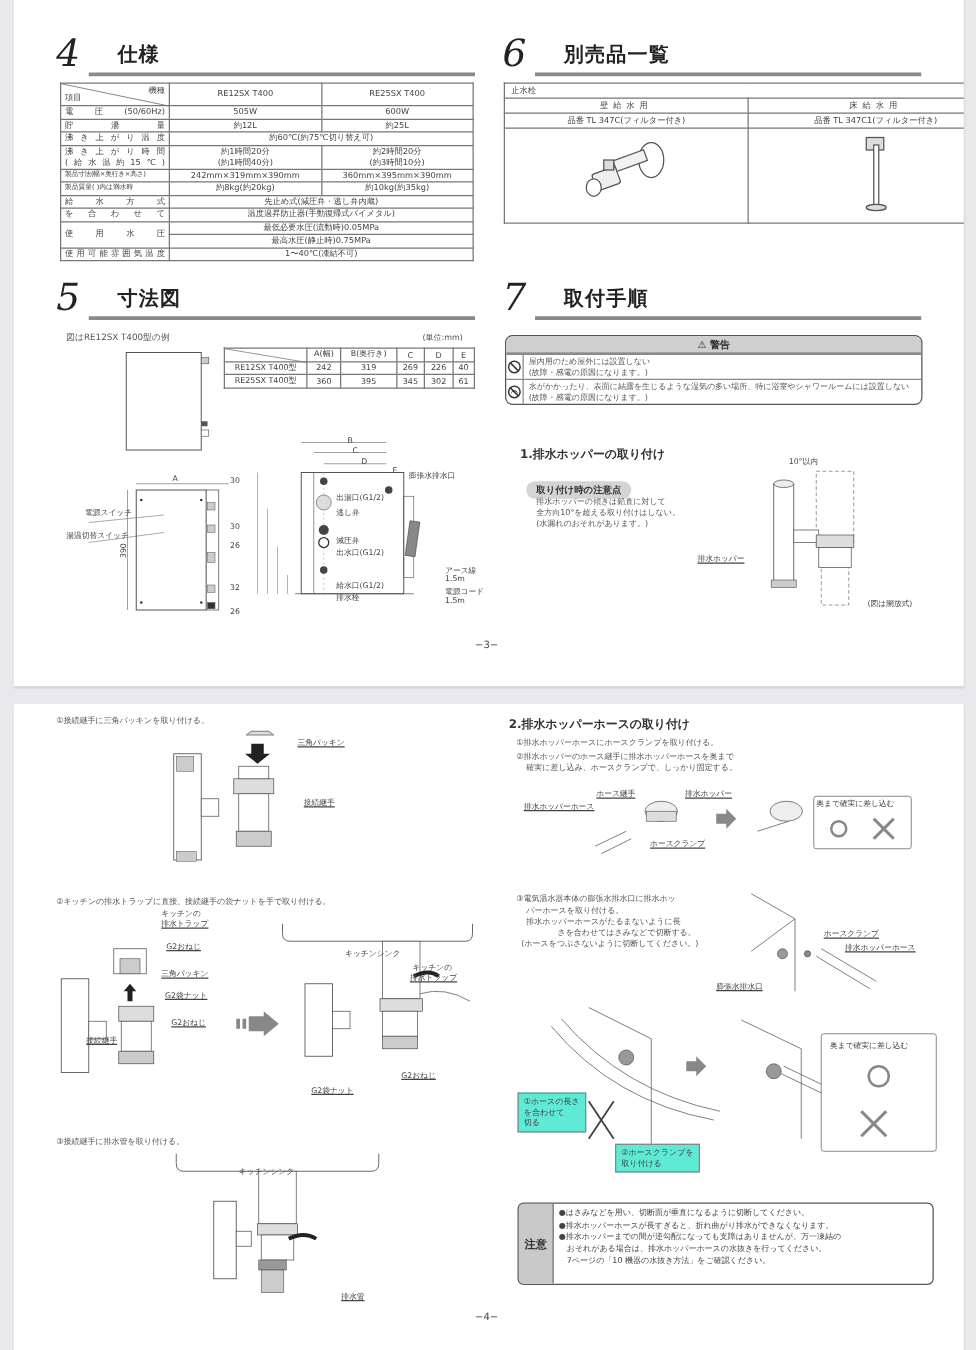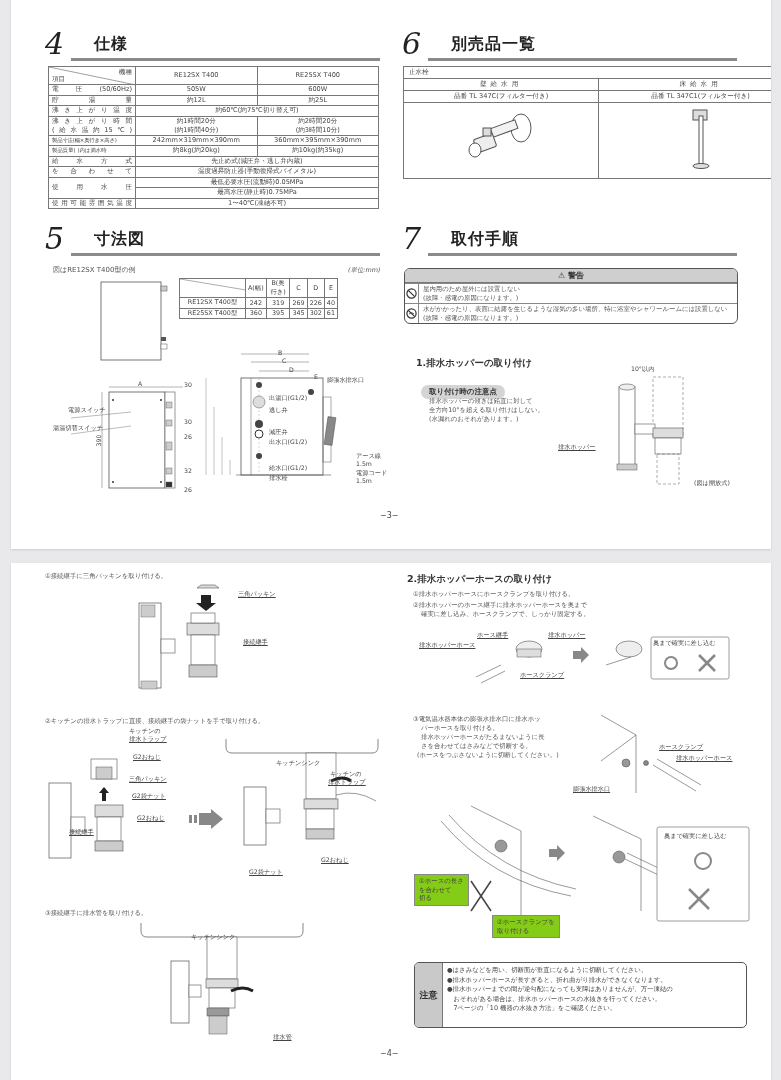--- a/index.html
+++ b/index.html
@@ -23,21 +23,21 @@
   .label { font-size: 6.2px; color: #444; white-space: nowrap; }
   .warn-box { border: 1.2px solid #555; border-radius: 6px; overflow: hidden; }
   .warn-head { background: #cfcfcf; height: 14px; text-align: center; font-size: 8px; font-weight: bold; color: #333; line-height: 14px; border-bottom: 1px solid #777; }
   .warn-row { display: flex; border-top: 1px solid #888; }
   .warn-row:first-of-type { border-top: none; }
   .warn-icon { width: 14px; min-width: 14px; border-right: 1px solid #888; display: flex; align-items: center; justify-content: center; }
   .warn-text { font-size: 6.4px; color: #555; padding: 1px 4px; line-height: 8.5px; }
   .sub-head { font-size: 9.5px; font-weight: bold; color: #333; }
   .pill { background: #d4d4d4; border-radius: 8px; font-size: 7.5px; font-weight: bold; color: #333; padding: 2px 8px; display: inline-block; }
   .page-num { font-size: 8px; color: #444; }
-  .callout { border: 1px solid #888; font-size: 6.4px; color: #444; padding: 2px 4px; line-height: 8.5px; background: #84cc16; }
+  .callout { border: 1px solid #888; font-size: 6.4px; color: #444; padding: 2px 4px; line-height: 8.5px; background: #5eead4; }
   .note-box { border: 1.2px solid #555; border-radius: 5px; overflow: hidden; display: flex; }
   .note-label { width: 28px; background: #c9c9c9; border-right: 1px solid #777; display: flex; align-items: center; justify-content: center; font-size: 9px; font-weight: bold; color: #333; }
   .note-list { padding: 3px 4px; font-size: 6.4px; color: #444; line-height: 9.5px; }
   svg { overflow: visible; }
 </style>
 </head>
 <body>
 
 <div class="page" id="page3">
 
@@ -158,23 +158,23 @@
     </tr>
   </tbody>
     </table>
 
   <div class="sec-head" style="left:34px;top:235px;width:335px;">
     <span class="sec-num">5</span>
     <span class="sec-title">寸法図</span>
     <div class="sec-rule" style="width:309px;"></div>
   </div>
   <div class="abs small" style="left:42px;top:274px;font-size:7px;">図はRE12SX T400型の例</div>
-  <div class="abs small" style="left:337px;top:274px;font-style:italic;">(単位:mm)</div>
-
-  <table class="dim abs" style="left:168px;top:286px;width:159px;">
+  <div class="abs small" style="left:327px;top:274px;">(単位:mm)</div>
+
+  <table class="dim abs" style="left:168px;top:286px;width:201px;">
     <tbody>
         <tr>
       <td style="width:66px;position:relative;">
             <svg style="position:absolute;left:0;top:0;" width="66" height="11">
               <line x1="0" y1="0" x2="66" y2="11" stroke="#777" stroke-width="0.6"></line>
             </svg>
           </td>
       <td>A(幅)</td>
       <td>B(奥行き)</td>
       <td>C</td>
@@ -429,21 +429,21 @@
   <div class="abs label" style="left:466px;top:68px;text-decoration:underline;">ホース継手</div>
   <div class="abs label" style="left:537px;top:68px;text-decoration:underline;">排水ホッパー</div>
   <div class="abs label" style="left:408px;top:78px;text-decoration:underline;">排水ホッパーホース</div>
   <div class="abs label" style="left:509px;top:108px;text-decoration:underline;">ホースクランプ</div>
   <div class="abs label" style="left:642px;top:76px;">奥まで確実に差し込む</div>
 
   <div class="abs small" style="left:402px;top:152px;">
     <div>③電気温水器本体の膨張水排水口に排水ホッ</div>
     <div style="padding-left:8px;">パーホースを取り付ける。</div>
     <div style="padding-left:8px;">排水ホッパーホースがたるまないように長</div>
-    <div style="padding-left:8px;">さを合わせてはさみなどで切断する。</div>
+    <div style="padding-left:8px;margin-left:25px;">さを合わせてはさみなどで切断する。</div>
     <div style="padding-left:4px;">(ホースをつぶさないように切断してください。)</div>
   </div>
 
   <svg class="abs" style="left:590px;top:150px;" width="150" height="80">
     <line x1="0" y1="2" x2="35" y2="22" stroke="#555" stroke-width="0.6"></line>
     <line x1="35" y1="22" x2="35" y2="80" stroke="#555" stroke-width="0.6"></line>
     <line x1="0" y1="48" x2="35" y2="22" stroke="#555" stroke-width="0.6"></line>
     <circle cx="25" cy="50" r="4" fill="#999" stroke="#444" stroke-width="0.5"></circle>
     <circle cx="45" cy="50" r="2.5" fill="#888" stroke="#444" stroke-width="0.5"></circle>
     <line x1="52" y1="52" x2="95" y2="78" stroke="#555" stroke-width="0.6"></line>

